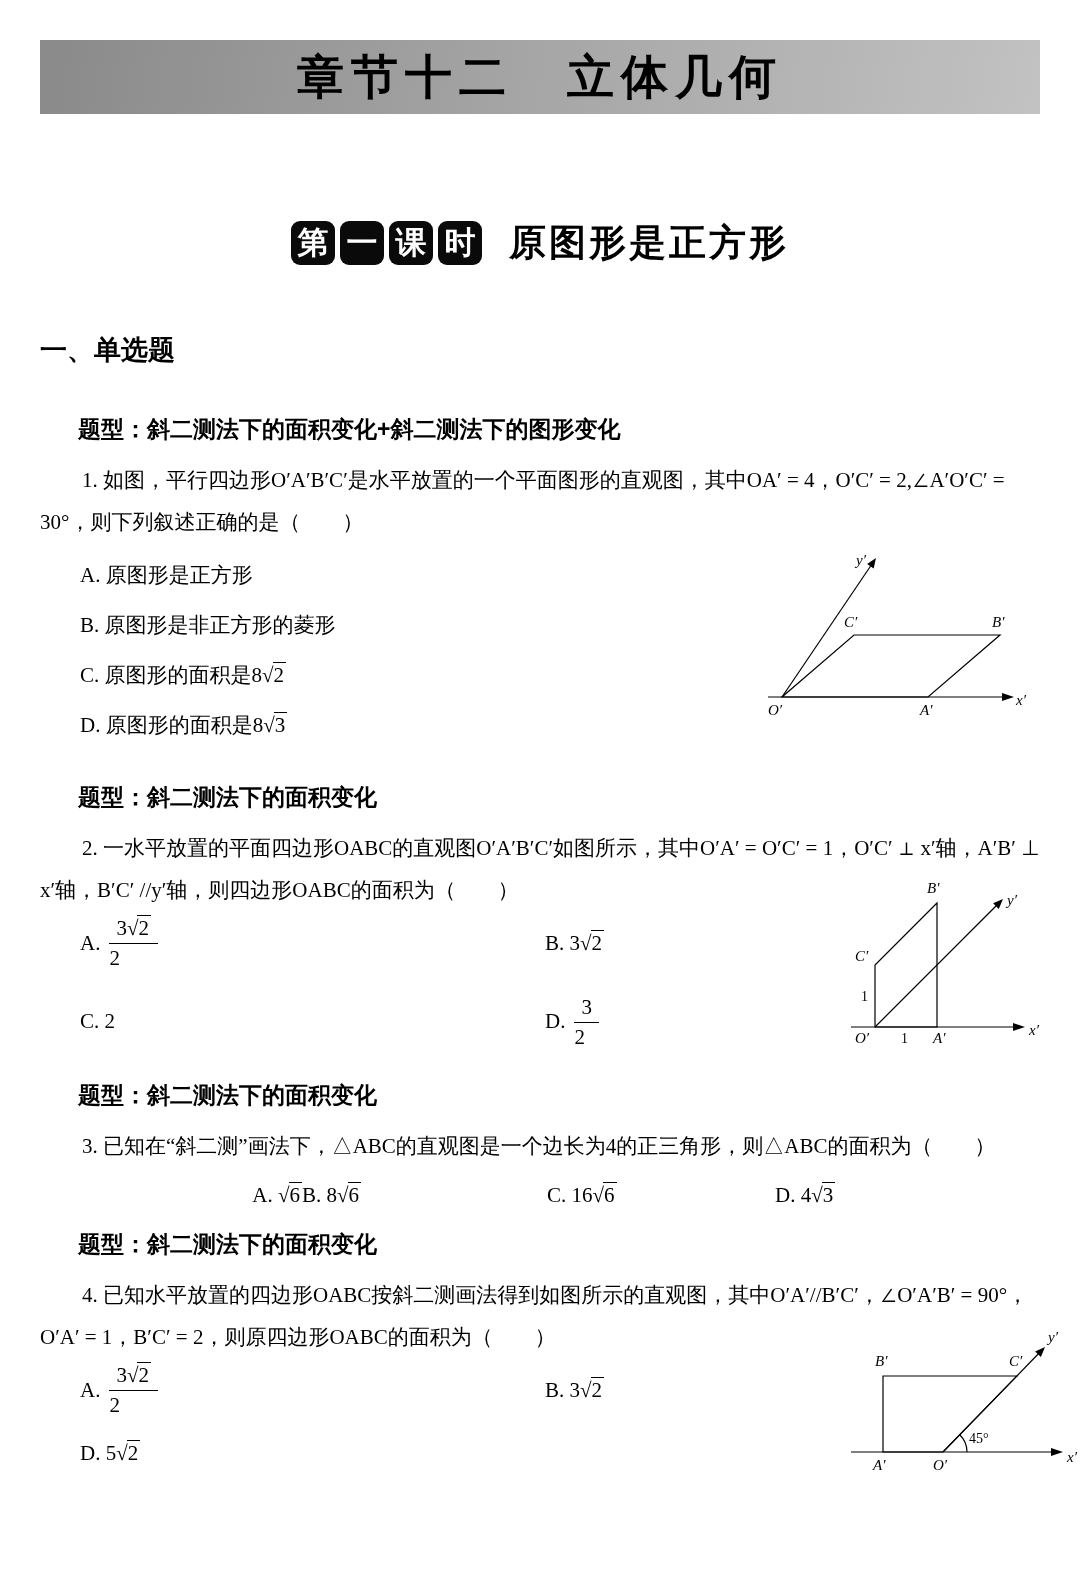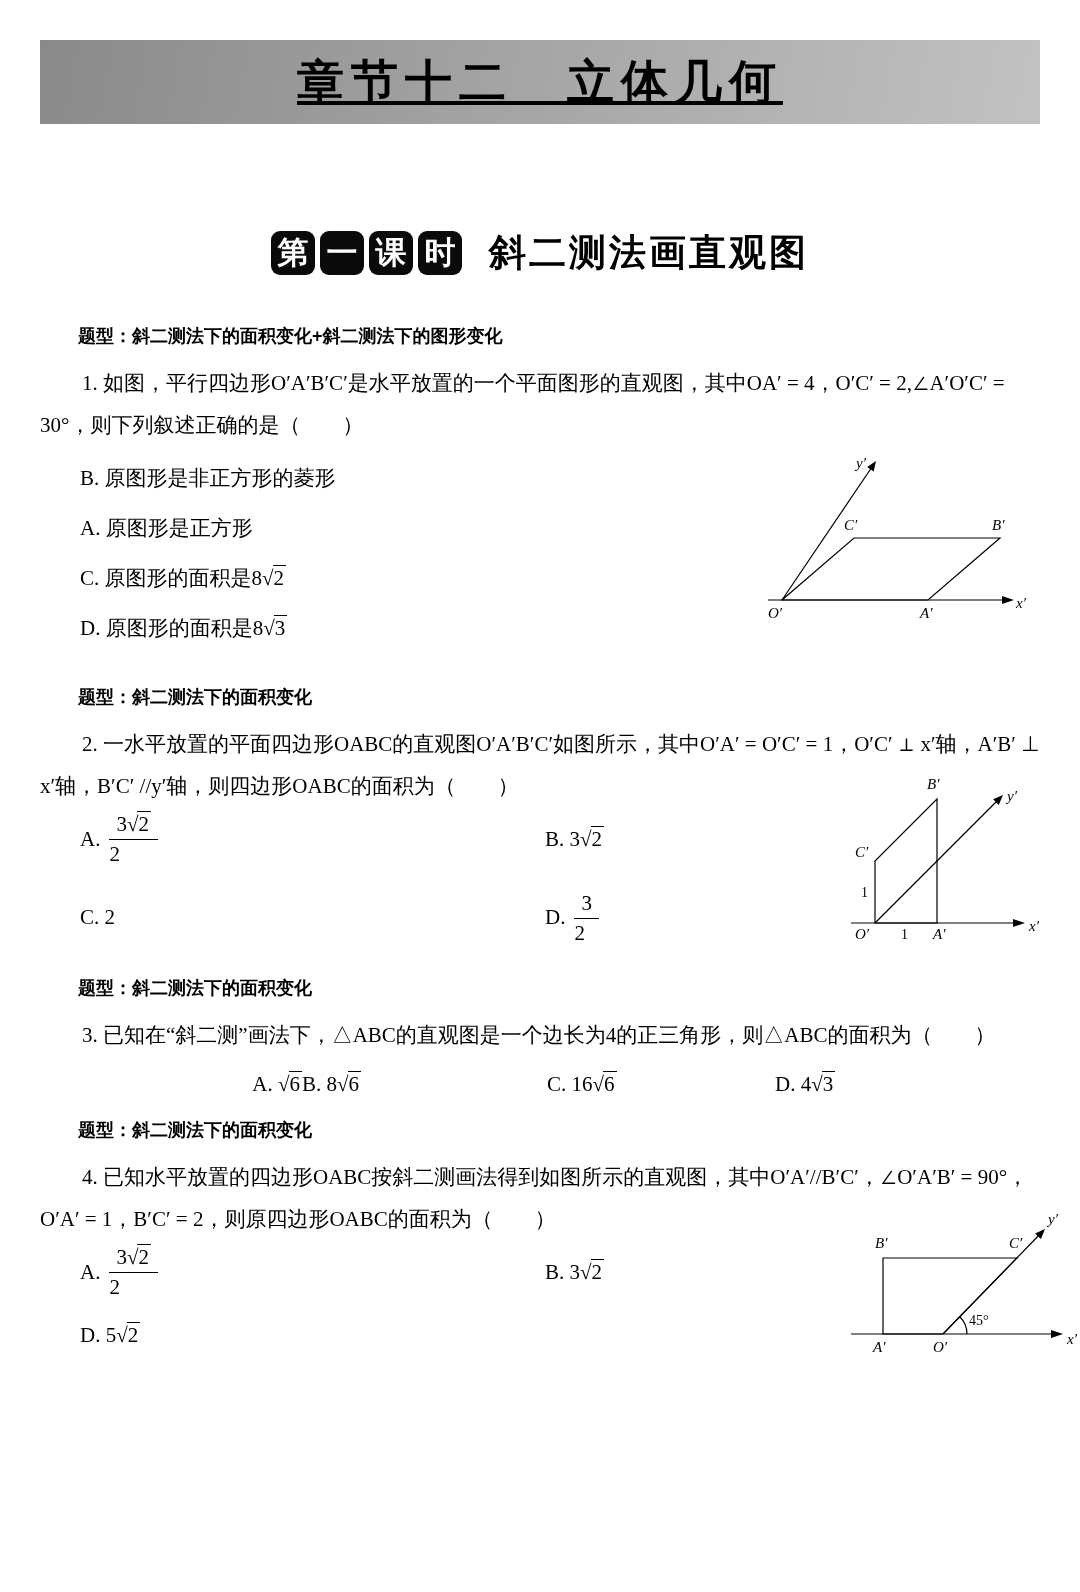--- a/index.html
+++ b/index.html
@@ -1,34 +1,34 @@
 <!DOCTYPE html>
 <html><head>
 <meta charset="utf-8">
 <style>
   * { margin:0; padding:0; box-sizing:border-box; }
   html,body { background:#ffffff; }
   body { font-family:"Liberation Serif", serif; color:#000; }
   .page { width:1080px; height:1592px; overflow:hidden; padding:40px 40px 0 40px; position:relative; background:#fff; }
 
   
-  .banner { height:84px; background:linear-gradient(100deg,#8a8a8a 0%,#a6a6a6 50%,#c2c2c2 100%);
-            display:flex; align-items:center; justify-content:center;text-decoration:underline; }
+  .banner { height:74px; background:linear-gradient(100deg,#8a8a8a 0%,#a6a6a6 50%,#c2c2c2 100%);
+            display:flex; align-items:center; justify-content:center; }
   .banner-title { font-family:"Liberation Sans", sans-serif; font-weight:bold; font-size:47px; letter-spacing:7px; color:#000; }
 
   
   .lesson-row { margin-top:104px; display:flex; align-items:center; justify-content:center; }
   .badge { width:44px; height:44px; background:#0a0a0a; color:#fff; border-radius:9px;
            display:inline-flex; align-items:center; justify-content:center;
            font-family:"Liberation Sans", sans-serif; font-weight:bold; font-size:31px; margin-right:5px; }
   .lesson-title { font-family:"Liberation Sans", sans-serif; font-weight:bold; font-size:37px; letter-spacing:3px; margin-left:22px; }
 
   .section-title { margin-top:64px; font-family:"Liberation Sans", sans-serif; font-weight:bold; font-size:27px; }
 
-  .type-label { font-family:"Liberation Sans", sans-serif; font-weight:bold; font-size:18px; margin:46px 0 0 38px; }
+  .type-label { font-family:"Liberation Sans", sans-serif; font-weight:bold; font-size:23px; margin:46px 0 0 38px; }
   .q2 .type-label, .q3 .type-label, .q4 .type-label { margin-top:21px; }
 
   .stem { font-size:21px; line-height:2.0; margin-top:14px; text-indent:2em; }
 
   .q-row { display:flex; align-items:flex-start; margin-top:4px; }
   .options-stack { margin-left:40px; }
   .options-stack .option { font-size:21px; margin:14px 0 22px 0; white-space:nowrap; }
 
   .options-grid { margin-left:40px; display:grid; grid-template-columns:465px 300px; row-gap:22px; align-items:center; }
   .opt-inline { font-size:21px; white-space:nowrap; display:flex; align-items:center; }
@@ -59,31 +59,32 @@
 
   <div class="banner">
     <span class="banner-title">章节十二　立体几何</span>
   </div>
 
   <div class="lesson-row">
     <span class="badge">第</span>
     <span class="badge">一</span>
     <span class="badge">课</span>
     <span class="badge">时</span>
-    <span class="lesson-title">斜二测法画直观图</span>
+    <span class="lesson-title">原图形是正方形</span>
   </div>
 
+  <div class="section-title">一、单选题</div>
 
   <div class="q1">
     <p class="type-label">题型：斜二测法下的面积变化+斜二测法下的图形变化</p>
     <p class="stem">1. 如图，平行四边形O′A′B′C′是水平放置的一个平面图形的直观图，其中OA′ = 4，O′C′ = 2,∠A′O′C′ = 30°，则下列叙述正确的是（　　）</p>
     <div class="q-row">
       <div class="options-stack">
+        <p class="option">A. 原图形是正方形</p>
         <p class="option">B. 原图形是非正方形的菱形</p>
-        <p class="option">A. 原图形是正方形</p>
         <p class="option">C. 原图形的面积是8<span class="sq">√</span><span class="rad">2</span></p>
         <p class="option">D. 原图形的面积是8<span class="sq">√</span><span class="rad">3</span></p>
       </div>
       <div class="diagram">
         <svg width="280" height="178" viewBox="0 0 280 178">
           <line x1="8" y1="150" x2="250" y2="150"></line>
           <polygon class="arrow" points="254,150 242,146 242,154"></polygon>
           <line x1="22" y1="150" x2="114" y2="14"></line>
           <polygon class="arrow" points="116,11 113.7,21.5 107.1,17.1"></polygon>
           <polygon class="shape" points="22,150 168,150 240,88 94,88"></polygon>

